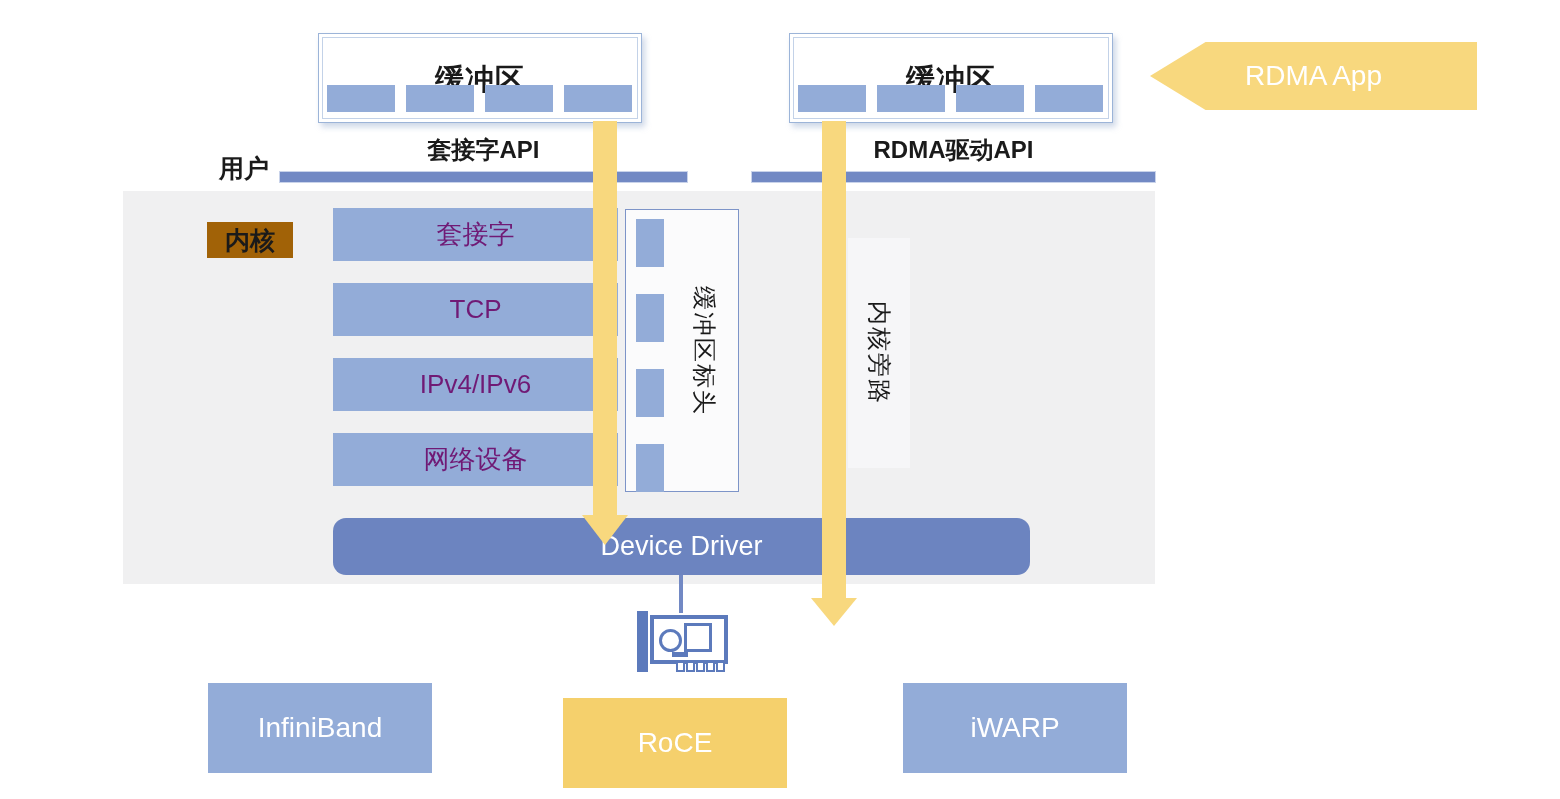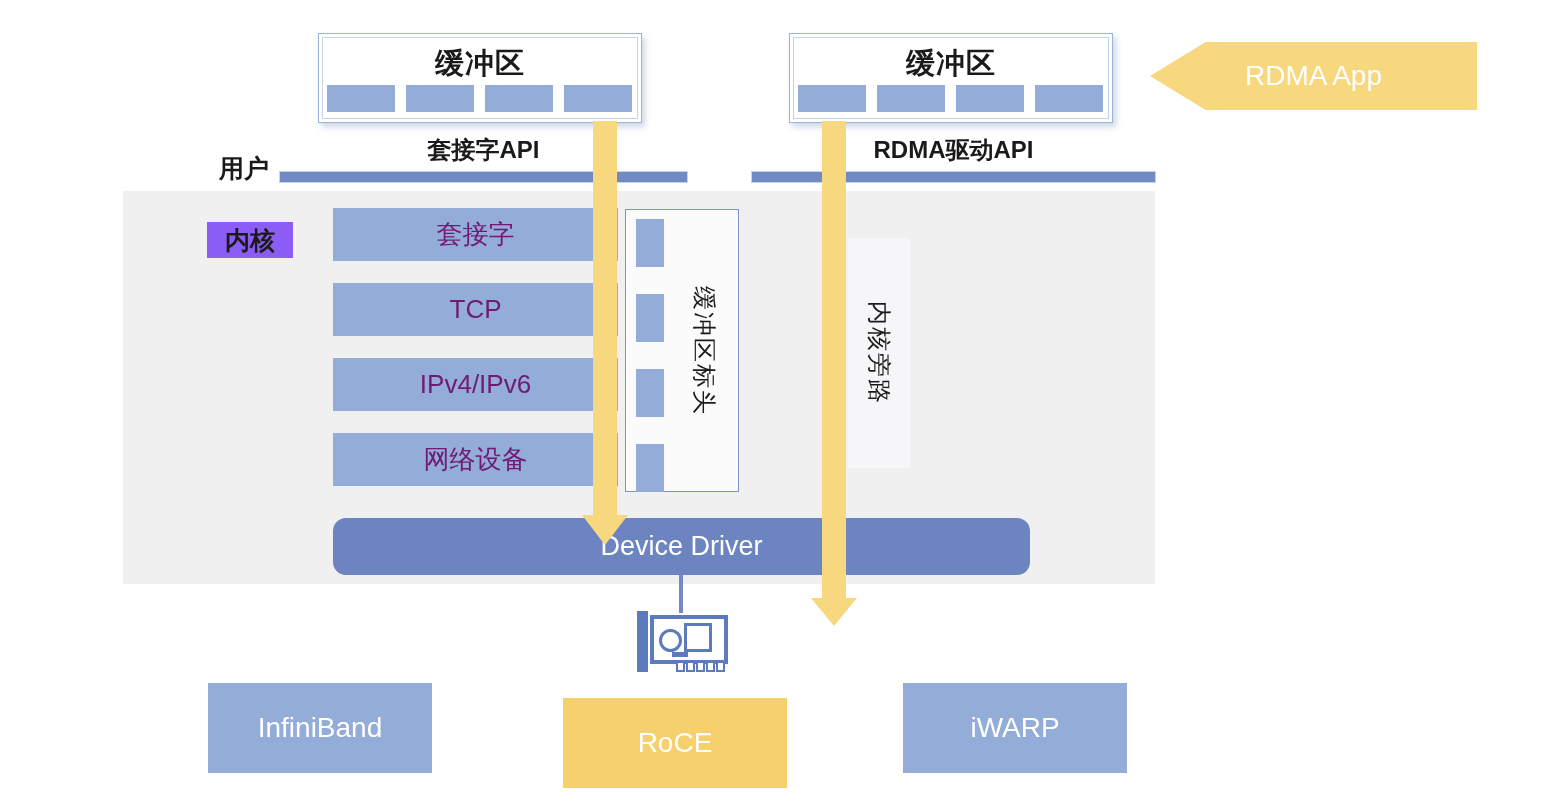--- a/index.html
+++ b/index.html
@@ -8,41 +8,41 @@
     font-family:"Liberation Sans","DejaVu Sans",sans-serif;color:#1a1a1a;
   }
   .abs{position:absolute;}
 
   
   .buffer-box{
     background:#fff;border:1px solid #9cb4d8;
     box-shadow:3px 4px 6px rgba(130,155,195,.40), inset 0 0 0 3px #ffffff, inset 0 0 0 4px #c3d2e8;
     z-index:3;
   }
-  .buffer-title{position:absolute;left:0;right:0;top:10px;text-align:center;
+  .buffer-title{position:absolute;left:0;right:0;top:26px;text-align:center;
     font-size:29px;font-weight:600;letter-spacing:1px;}
   .buffer-cells{position:absolute;left:8px;top:51px;height:27px;display:flex;gap:11px;}
   .buffer-cell{width:68px;height:27px;background:var(--light-blue,#93acd8);}
 
   
   .rdma-app{
     left:1150px;top:42px;width:327px;height:68px;background:var(--yellow,#f8d87e);
     clip-path:polygon(0% 50%, 17% 0%, 100% 0%, 100% 100%, 17% 100%);
     display:flex;align-items:center;justify-content:center;
     color:#fff;font-size:28px;z-index:3;
   }
 
   
   .api-label{font-size:24px;font-weight:600;text-align:center;z-index:2;}
   .api-bar{height:10px;background:var(--bar-blue,#7289c4);box-shadow:0 0 0 1px #c9d3ea;z-index:2;}
   .side-label{font-size:25px;font-weight:600;z-index:2;}
 
   
   .kernel-region{left:123px;top:191px;width:1032px;height:393px;background:var(--kernel-bg,#f0f0f1);z-index:1;}
-  .kernel-label-bg{left:207px;top:222px;width:86px;height:36px;background:#8b5cf6;
+  .kernel-label-bg{left:207px;top:222px;width:86px;height:36px;background:#a16207;
     display:flex;align-items:center;justify-content:center;z-index:2;}
 
   
   .stack-row{left:333px;width:285px;height:53px;background:var(--light-blue,#93acd8);
     display:flex;align-items:center;justify-content:center;color:#701a75;font-size:26px;z-index:2;}
 
   
   .buffer-header-box{left:625px;top:209px;width:112px;height:281px;background:#fbfbfc;
     border:1px solid #7d94c8;z-index:2;}
   .header-square{position:absolute;left:10px;width:28px;height:48px;background:var(--light-blue,#93acd8);}

